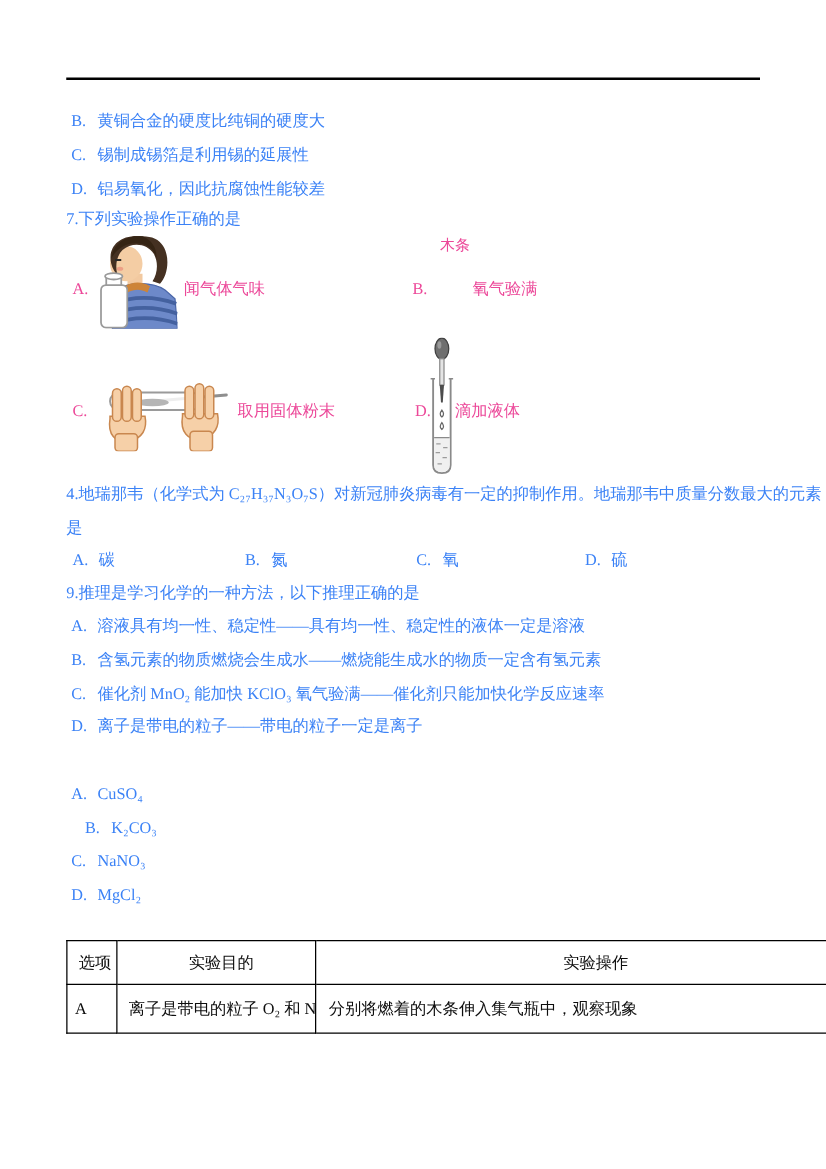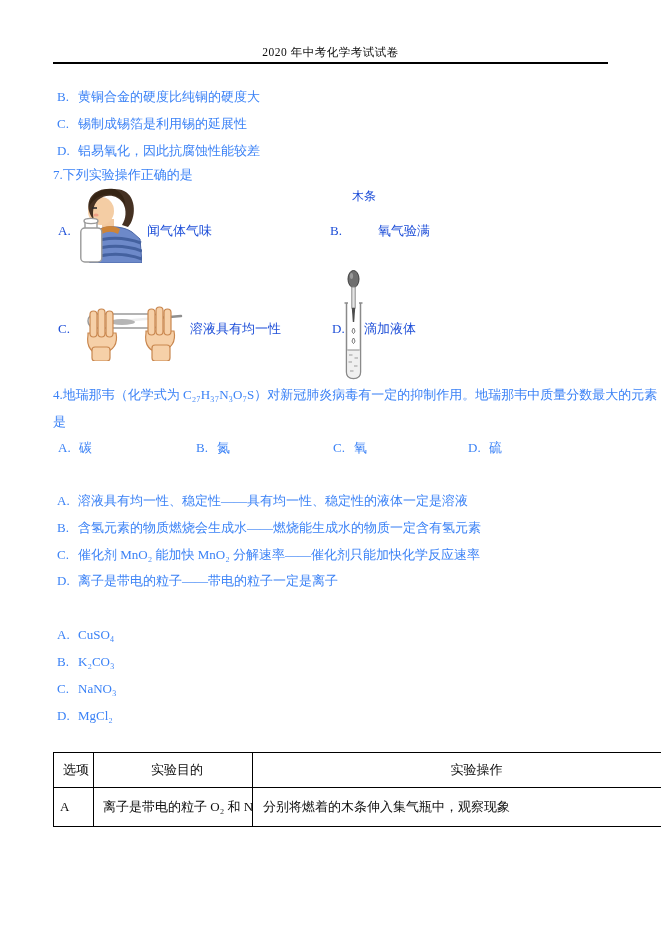--- a/index.html
+++ b/index.html
@@ -21,21 +21,21 @@
   .ol{display:inline-block;min-width:21px;}
   .header-title{
     position:absolute;left:53px;top:45px;width:555px;
     text-align:center;font-size:11.5px;letter-spacing:0.5px;color:#0d0d0d;
   }
   .header-rule{
     position:absolute;left:53px;top:62px;width:555px;height:2px;background:#000;
   }
   .fig{position:absolute;}
   .fig svg{display:block;}
-  .caption{position:absolute;white-space:nowrap;font-size:13px;line-height:15px;color:#1d4ed8;}
+  .caption{position:absolute;white-space:nowrap;font-size:13px;line-height:15px;color:#ec4899;}
   table.qtable{
     position:absolute;left:53px;top:752px;width:607px;
     border-collapse:collapse;table-layout:fixed;
     font-size:13px;color:#0d0d0d;
   }
   table.qtable td{
     border:1.5px solid #000;
     vertical-align:middle;
     white-space:nowrap;
     overflow:hidden;
@@ -44,21 +44,20 @@
   td.c2{width:148px;padding-left:9px;}
   td.c3{width:427px;padding-left:10px;}
   tr.hdr td{height:32px;text-align:center;}
   tr.row td{height:36px;}
 </style>
 </head>
 <body>
 
 <div class="page">
 
-  <div class="header-title">2020 年中考化学考试试卷</div>
   <div class="header-rule"></div>
 
   <div class="line" style="left:57px;top:89px">
     <span class="ol">B.</span><span>黄铜合金的硬度比纯铜的硬度大</span>
   </div>
   <div class="line" style="left:57px;top:116px">
     <span class="ol">C.</span><span>锡制成锡箔是利用锡的延展性</span>
   </div>
   <div class="line" style="left:57px;top:143px">
     <span class="ol">D.</span><span>铝易氧化，因此抗腐蚀性能较差</span>
@@ -108,21 +107,21 @@
       <g stroke="#c9874f" stroke-width="1.2" fill="#f6d0a8">
         <path d="M66,44 C64,56 70,64 81,62 C92,60 96,52 94,42 L66,42 Z"></path>
         <rect x="68" y="20" width="7" height="26" rx="3.5"></rect>
         <rect x="76" y="18" width="7" height="28" rx="3.5"></rect>
         <rect x="84" y="20" width="7" height="26" rx="3.5"></rect>
         <rect x="72" y="56" width="18" height="16" rx="3"></rect>
       </g>
     </svg>
   </div>
   <div class="caption" style="left:58px;top:321px">C.</div>
-  <div class="caption" style="left:190px;top:321px">溶液具有均一性</div>
+  <div class="caption" style="left:190px;top:321px">取用固体粉末</div>
 
   <div class="fig" style="left:344px;top:270px">
     <svg viewBox="0 0 22 112" width="22" height="112">
       <ellipse cx="9.5" cy="9" rx="5.5" ry="8.5" fill="#6f6f6f" stroke="#3f3f3f" stroke-width="1"></ellipse>
       <ellipse cx="7.5" cy="6" rx="1.6" ry="3" fill="#9a9a9a"></ellipse>
       <rect x="7.8" y="17" width="3.4" height="21" fill="#e4e4e4" stroke="#8a8a8a" stroke-width="1"></rect>
       <polygon points="7.8,38 11.2,38 10.2,52 8.8,52" fill="#4c4c4c"></polygon>
       <path d="M0.5,33 L4,33 M15,33 L18.5,33" stroke="#8a8a8a" stroke-width="1.3"></path>
       <path d="M2.5,33 L2.5,102 Q2.5,108.5 9.5,108.5 Q16.5,108.5 16.5,102 L16.5,33" fill="none" stroke="#8a8a8a" stroke-width="1.5"></path>
       <path d="M9.5,58 C11,60 11.5,62 9.5,63.5 C7.5,62 8,60 9.5,58 Z" fill="none" stroke="#666" stroke-width="1"></path>
@@ -149,37 +148,38 @@
   <div class="line" style="left:196px;top:440px">
     <span class="ol">B.</span><span>氮</span>
   </div>
   <div class="line" style="left:333px;top:440px">
     <span class="ol">C.</span><span>氧</span>
   </div>
   <div class="line" style="left:468px;top:440px">
     <span class="ol">D.</span><span>硫</span>
   </div>
 
+  <div class="line" style="left:53px;top:466px">9.推理是学习化学的一种方法，以下推理正确的是</div>
   <div class="line" style="left:57px;top:493px">
     <span class="ol">A.</span><span>溶液具有均一性、稳定性——具有均一性、稳定性的液体一定是溶液</span>
   </div>
   <div class="line" style="left:57px;top:520px">
     <span class="ol">B.</span><span>含氢元素的物质燃烧会生成水——燃烧能生成水的物质一定含有氢元素</span>
   </div>
   <div class="line" style="left:57px;top:547px">
-    <span class="ol">C.</span><span>催化剂 MnO₂ 能加快 MnO₂ 分解速率——催化剂只能加快化学反应速率</span>
+    <span class="ol">C.</span><span>催化剂 MnO₂ 能加快 KClO₃ 氧气验满——催化剂只能加快化学反应速率</span>
   </div>
   <div class="line" style="left:57px;top:573px">
     <span class="ol">D.</span><span>离子是带电的粒子——带电的粒子一定是离子</span>
   </div>
 
   <div class="line" style="left:57px;top:627px">
     <span class="ol">A.</span><span>CuSO₄</span>
   </div>
-  <div class="line" style="left:57px;top:654px">
+  <div class="line" style="left:68px;top:654px">
     <span class="ol">B.</span><span>K₂CO₃</span>
   </div>
   <div class="line" style="left:57px;top:681px">
     <span class="ol">C.</span><span>NaNO₃</span>
   </div>
   <div class="line" style="left:57px;top:708px">
     <span class="ol">D.</span><span>MgCl₂</span>
   </div>
 
 

